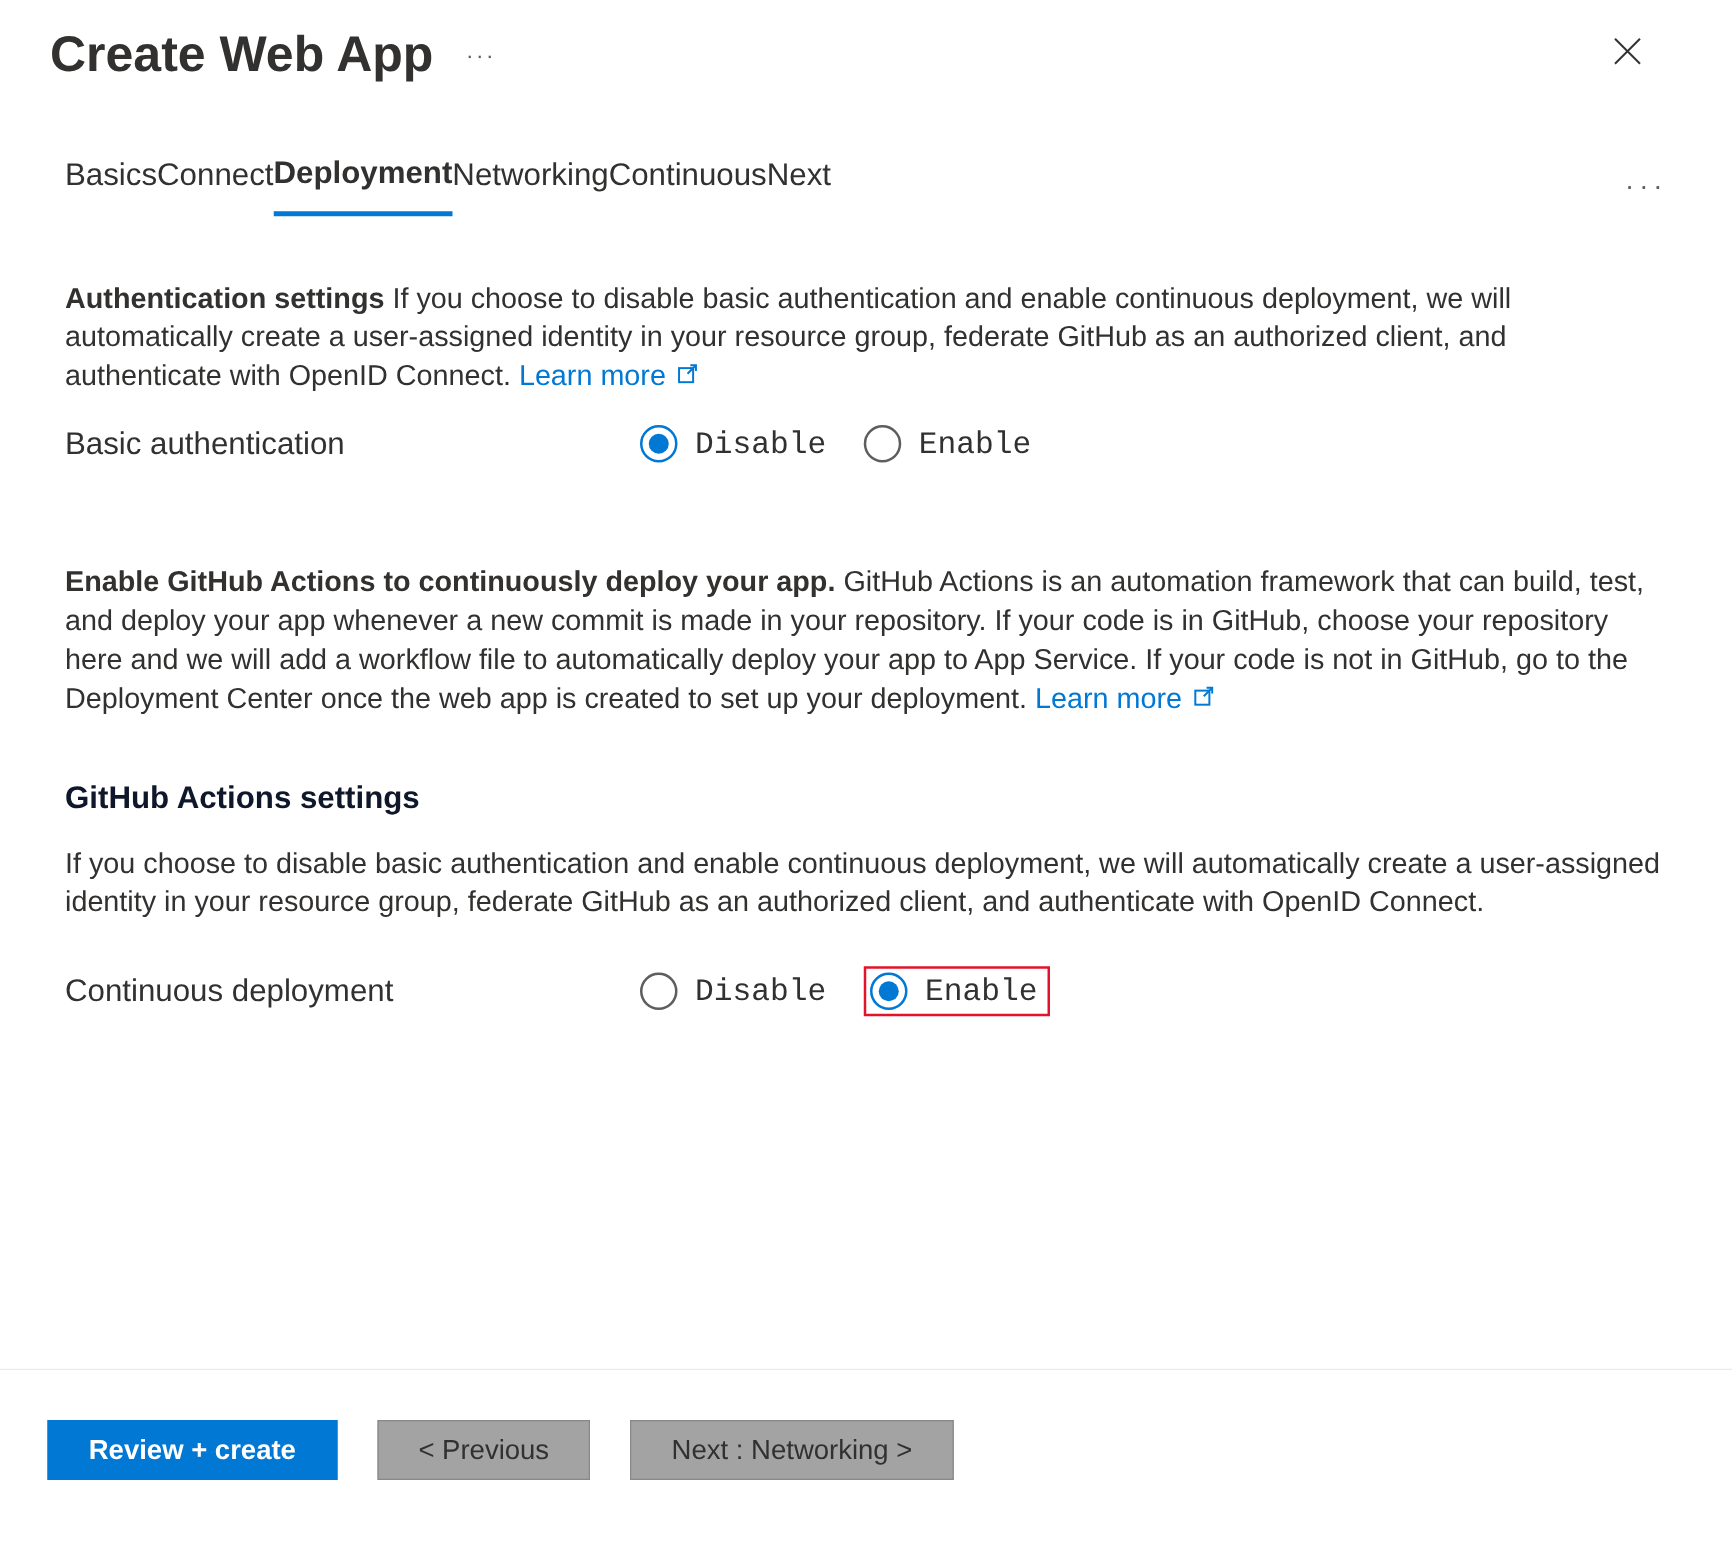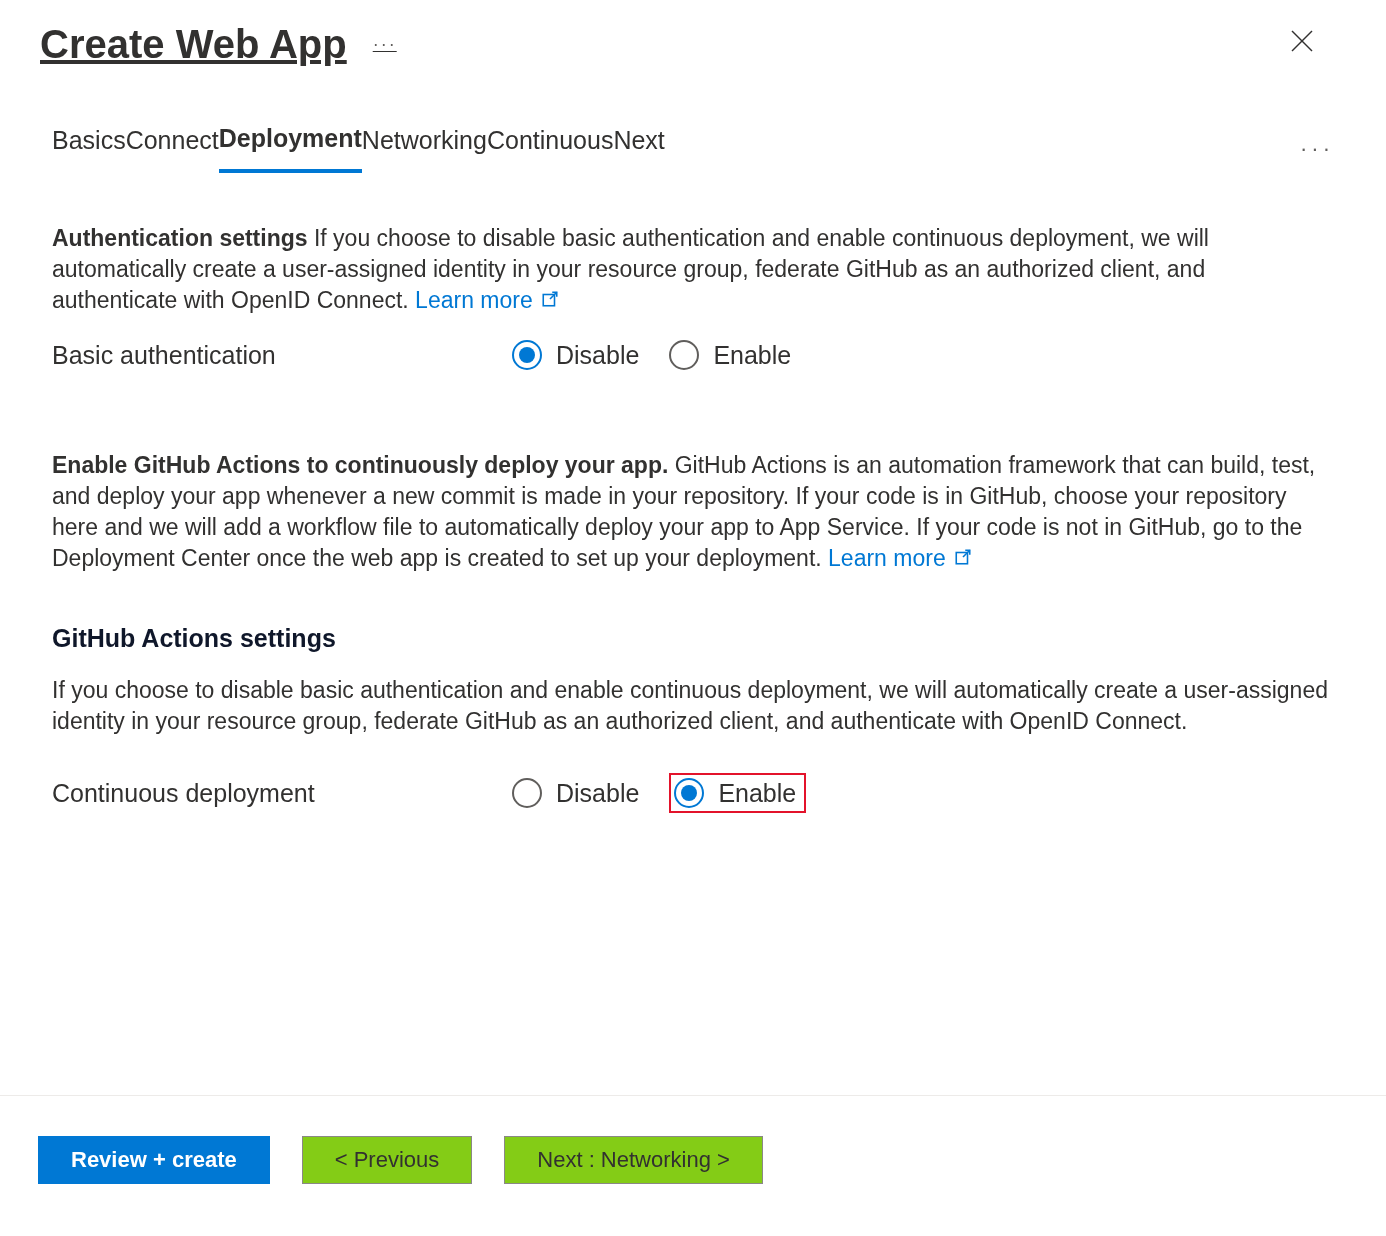--- a/index.html
+++ b/index.html
@@ -13,21 +13,20 @@
       color: #323130;
       width: 1386px;
       height: 1236px;
       position: relative;
     }
     .header {
       display: flex;
       align-items: center;
       justify-content: space-between;
       padding: 20px 64px 20px 40px;
-      text-decoration: underline;
     }
     .header-left {
       display: flex;
       align-items: center;
       gap: 26px;
     }
     .page-title {
       font-size: 40px;
       font-weight: 600;
       color: #323130;
@@ -135,20 +134,21 @@
     .radio-circle.selected::after {
       content: '';
       width: 16px;
       height: 16px;
       border-radius: 50%;
       background: #0078d4;
     }
     .radio-label {
       font-size: 25px;
       color: #323130;
+      font-family: Liberation Mono, monospace;
     }
     .section-gap {
       margin-top: 80px;
     }
     .section-heading {
       font-size: 25px;
       font-weight: 700;
       color: #0f172a;
       margin-top: 50px;
       margin-bottom: 22px;
@@ -161,21 +161,21 @@
       border-top: 1px solid #edebe9;
       padding: 40px 38px;
       display: flex;
       gap: 32px;
     }
     .btn {
       font-size: 22px;
       padding: 10px 32px;
       cursor: pointer;
       border: 1px solid #8a8886;
-      background: #84cc16;
+      background: #a3a3a3;
       color: #323130;
       font-family: inherit;
     }
     .btn.primary {
       background: #0078d4;
       color: #fff;
       border-color: #0078d4;
       font-weight: 600;
     }
   </style>

